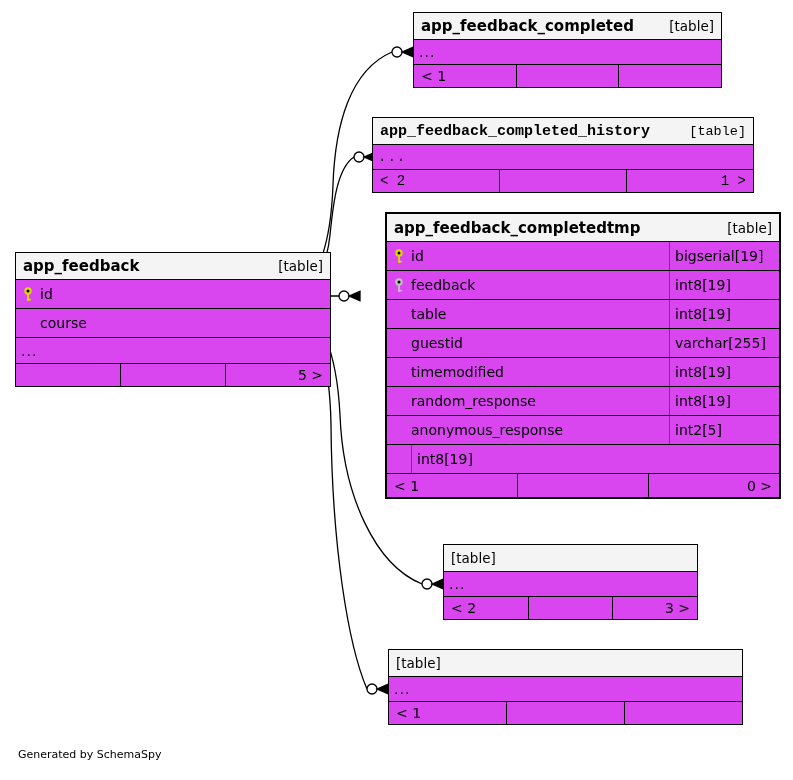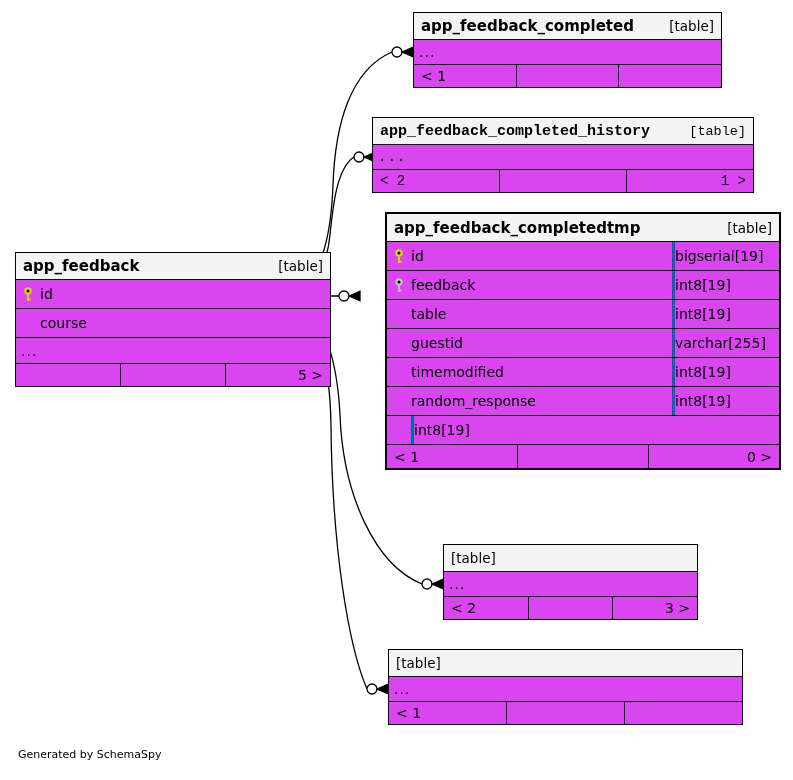--- a/index.html
+++ b/index.html
@@ -20,22 +20,22 @@
   }
   .tbl.focus .hdr { height:27px; }
   .hdr .nm { font-weight:bold; font-size:15px; white-space:nowrap; }
   .hdr .kind { font-size:13.5px; white-space:nowrap; }
   .crow {
     display:flex; align-items:stretch; border-bottom:1px solid #000; height:28px;
   }
   .crow .keyic { width:24px; display:flex; align-items:center; justify-content:center; }
   .crow .cname { flex:1; display:flex; align-items:center; white-space:nowrap; }
   .crow .ctype {
-    width:104px; border-left:3px solid #0369a1; display:flex; align-items:center;
-    white-space:nowrap;
+    width:104px; border-left:1px solid #0369a1; display:flex; align-items:center;
+    padding-left:5px; white-space:nowrap;
   }
   .ell {
     height:25px; display:flex; align-items:center; padding-left:5px;
     border-bottom:1px solid #000; letter-spacing:1px;
   }
   .tbl.small .ell { height:24px; }
   .stats { display:flex; height:22px; font-size:14px; }
   .tbl.focus .stats { height:23px; }
   .stats .sc { flex:1; display:flex; align-items:center; padding:0 7px; }
   .stats .sc + .sc { border-left:1px solid #000; }
@@ -138,20 +138,25 @@
       <span class="cname">timemodified</span>
       <span class="ctype">int8[19]</span>
     </div>
     <div class="crow">
       <span class="keyic"></span>
       <span class="cname">random_response</span>
       <span class="ctype">int8[19]</span>
     </div>
     <div class="crow">
       <span class="keyic"></span>
+      <span class="cname">anonymous_response</span>
+      <span class="ctype">int2[5]</span>
+    </div>
+    <div class="crow">
+      <span class="keyic"></span>
       <span class="ctype">int8[19]</span>
     </div>
     <div class="stats">
       <span class="sc">&lt; 1</span>
       <span class="sc"></span>
       <span class="sc right">0 &gt;</span>
     </div>
   </div>
 
   <div class="tbl" style="left:15px; top:252px; width:316px;">

